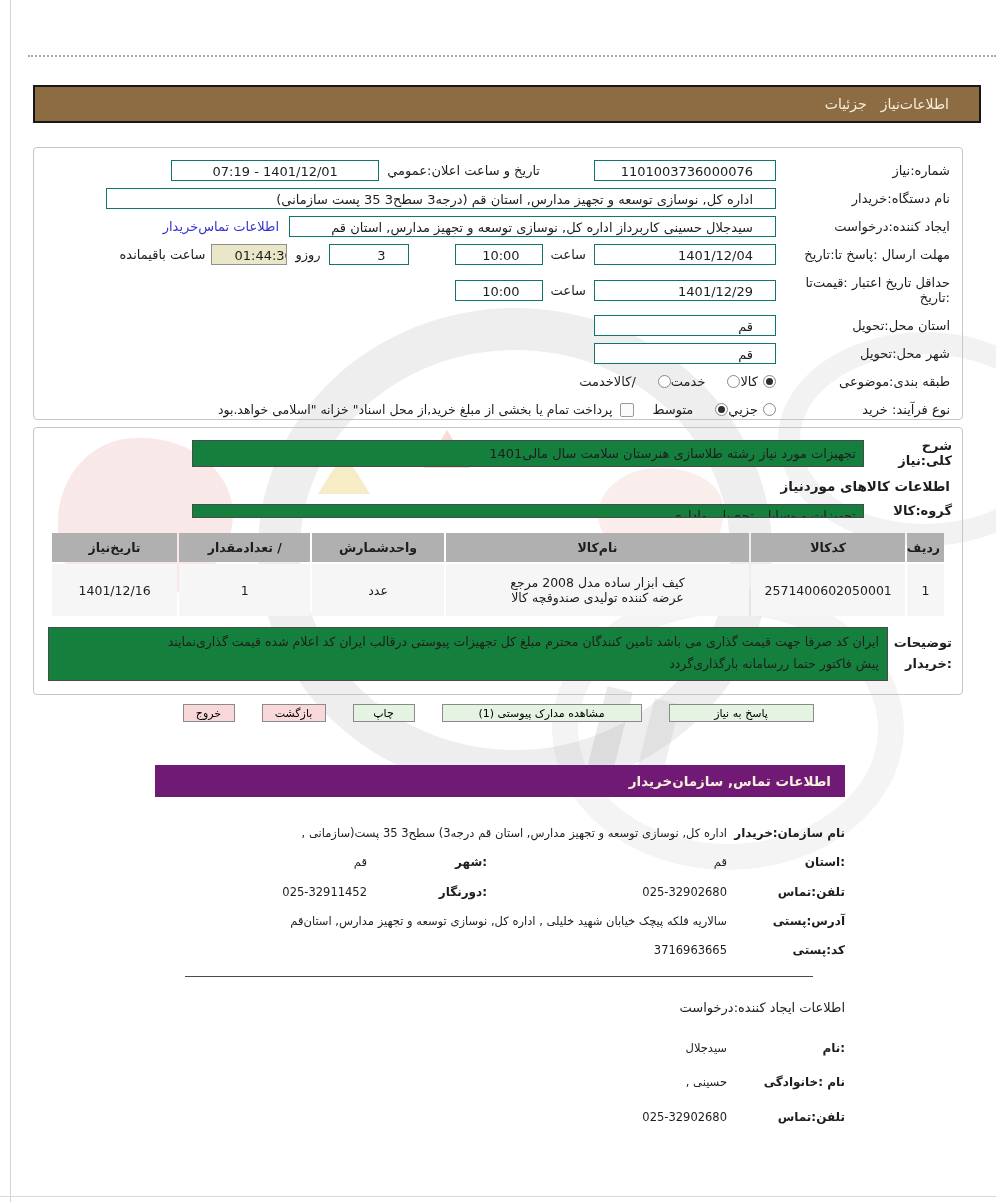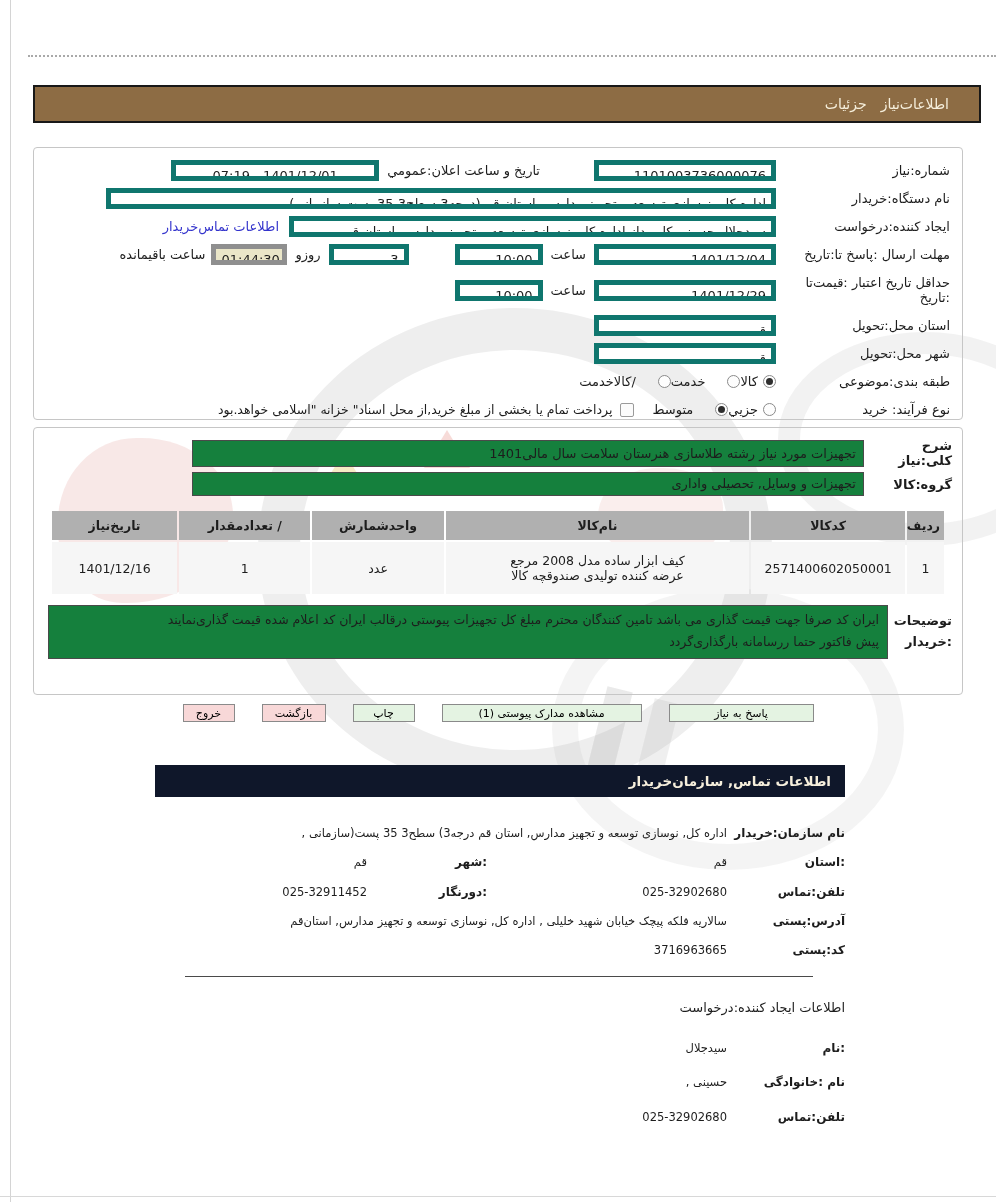--- a/index.html
+++ b/index.html
@@ -38,21 +38,21 @@
   .tab{cursor:default;white-space:nowrap}
 
   
   .panel{position:absolute;left:33px;width:930px;border:1px solid #c6c6c6;border-radius:4px;box-sizing:border-box;background:transparent}
   #panel1{top:147px;height:273px;padding:9px 12px 0}
   #panel2{top:427px;height:268px;padding:10px 10px 0}
 
   .frow{display:flex;align-items:center;min-height:27px;margin-bottom:1px}
   .flbl{width:168px;flex:none;padding-left:6px}
   .pre{white-space:pre-line}
-  .inp{border:5px solid #0f766e;background:#fff;height:21px;line-height:21px;padding:0 5px;box-sizing:border-box;font-size:13px;overflow:hidden;white-space:nowrap}
+  .inp{border:1px solid #0f766e;background:#fff;height:21px;line-height:21px;padding:0 22px;box-sizing:border-box;font-size:13px;overflow:hidden;white-space:nowrap}
   .ltr{direction:ltr}
   .center{text-align:center}
   .w182{width:182px}.w208{width:208px}.w88{width:88px}.w80{width:80px}.w76{width:76px}
   .w487{width:487px}.w670{width:670px;flex:none}
   .albl{margin-right:54px;margin-left:8px;white-space:nowrap}
   .gap8{margin:0 8px;white-space:nowrap}
   .mr46{margin-right:46px}
   .count{background:#eae6c8;text-align:center;border-color:#8f8f8f}
   .tail{margin-right:6px;white-space:nowrap}
   .link{color:#3333cc;margin-right:10px;cursor:pointer;white-space:nowrap}
@@ -62,39 +62,39 @@
   .ropt{margin-left:22px;white-space:nowrap}
   .cbox{width:14px;height:14px;border:1px solid #9a9a9a;background:#fbfbfb;border-radius:2px;margin:0 18px 0 8px;flex:none;box-sizing:border-box}
   .note{font-size:12.5px;white-space:nowrap}
 
   
   .p2row{display:flex;align-items:center;margin-bottom:4px}
   .blbl{font-weight:bold;width:88px;flex:none;font-size:13px}
   .bigbox{border:1px solid #4a4a4a;background:#15803d;box-sizing:border-box;padding:0 7px;font-size:13px}
   .descbox{width:672px;height:27px;line-height:25px;overflow:hidden;white-space:nowrap}
   .goodshead{font-weight:bold;margin:10px 2px 9px;font-size:13.5px}
-  .groupbox{width:672px;height:24px;line-height:22px;overflow:hidden;white-space:nowrap}
+  .groupbox{width:672px;height:14px;line-height:22px;overflow:hidden;white-space:nowrap}
 
   table.goods{border-collapse:separate;border-spacing:2px;margin:13px 6px 9px;width:896px;font-size:12.5px;table-layout:fixed}
   table.goods th{background:#b0b0b0;font-weight:bold;height:29px;padding:0 4px;text-align:center}
   table.goods td{background:#f6f6f6;text-align:center;height:44px;padding:4px 4px;vertical-align:middle}
   .c-row{width:36px}.c-code{width:150px}.c-name{width:296px}.c-unit{width:128px}.c-qty{width:128px}.c-date{width:122px}
 
   .notelblcol{font-weight:bold;width:64px;flex:none;font-size:13px;line-height:1.6}
   .notebox{flex:1;height:54px;line-height:1.75;font-size:12.5px;padding:3px 8px;margin-left:4px}
 
   
   .btnrow{position:absolute;top:704px;left:0;width:100%;display:flex;justify-content:center;gap:27px}
   .btn{height:18px;border:1px solid #8a8a8a;font-family:"DejaVu Sans",sans-serif;font-size:11px;display:flex;align-items:center;justify-content:center;padding:0 10px;box-sizing:border-box;cursor:pointer;white-space:nowrap}
   .btn.green{background:#e4f3e2}
   .btn.pink{background:#f8d8d8}
   .bw1{min-width:145px}.bw2{min-width:200px}.bw3{min-width:62px}.bw4{min-width:64px}.bw5{min-width:52px}
 
   
-  .cheader{position:absolute;top:765px;left:155px;width:690px;height:32px;background:#0f172a;color:#f6efdc;font-weight:bold;display:flex;align-items:center;padding:0 14px;box-sizing:border-box;font-size:13.5px}
+  .cheader{position:absolute;top:765px;left:155px;width:690px;height:32px;background:#701a75;color:#f6efdc;font-weight:bold;display:flex;align-items:center;padding:0 14px;box-sizing:border-box;font-size:13.5px}
   .contact{position:absolute;top:824px;left:155px;width:690px;font-size:12px}
   .crow{display:flex;margin-bottom:11px;line-height:1.5;align-items:baseline}
   .clbl{font-weight:bold;width:118px;flex:none;font-size:12px}
   .cval{width:240px;flex:none;font-size:11.5px}
   .clbl2{font-weight:bold;width:120px;flex:none;font-size:12px}
   .cval2{flex:1;font-size:11.5px}
   .cvalwide{flex:1;font-size:11.5px}
 
   .divider{position:absolute;top:976px;left:185px;width:628px;border-top:1px solid #4a4a4a}
 
@@ -196,20 +196,21 @@
     </div>
   </div>
 
   <div class="panel" id="panel2">
 
     <div class="p2row">
       <span class="blbl">شرح کلی:نیاز</span>
       <div class="bigbox descbox">تجهیزات مورد نیاز رشته طلاسازی هنرستان سلامت سال مالی1401</div>
     </div>
 
+    <div class="goodshead">اطلاعات کالاهای موردنیاز</div>
 
     <div class="p2row">
       <span class="blbl">گروه:کالا</span>
       <div class="bigbox groupbox">تجهیزات و وسایل, تحصیلی واداری</div>
     </div>
 
     <table class="goods">
       <colgroup>
         <col class="c-row">
           <col class="c-code">

